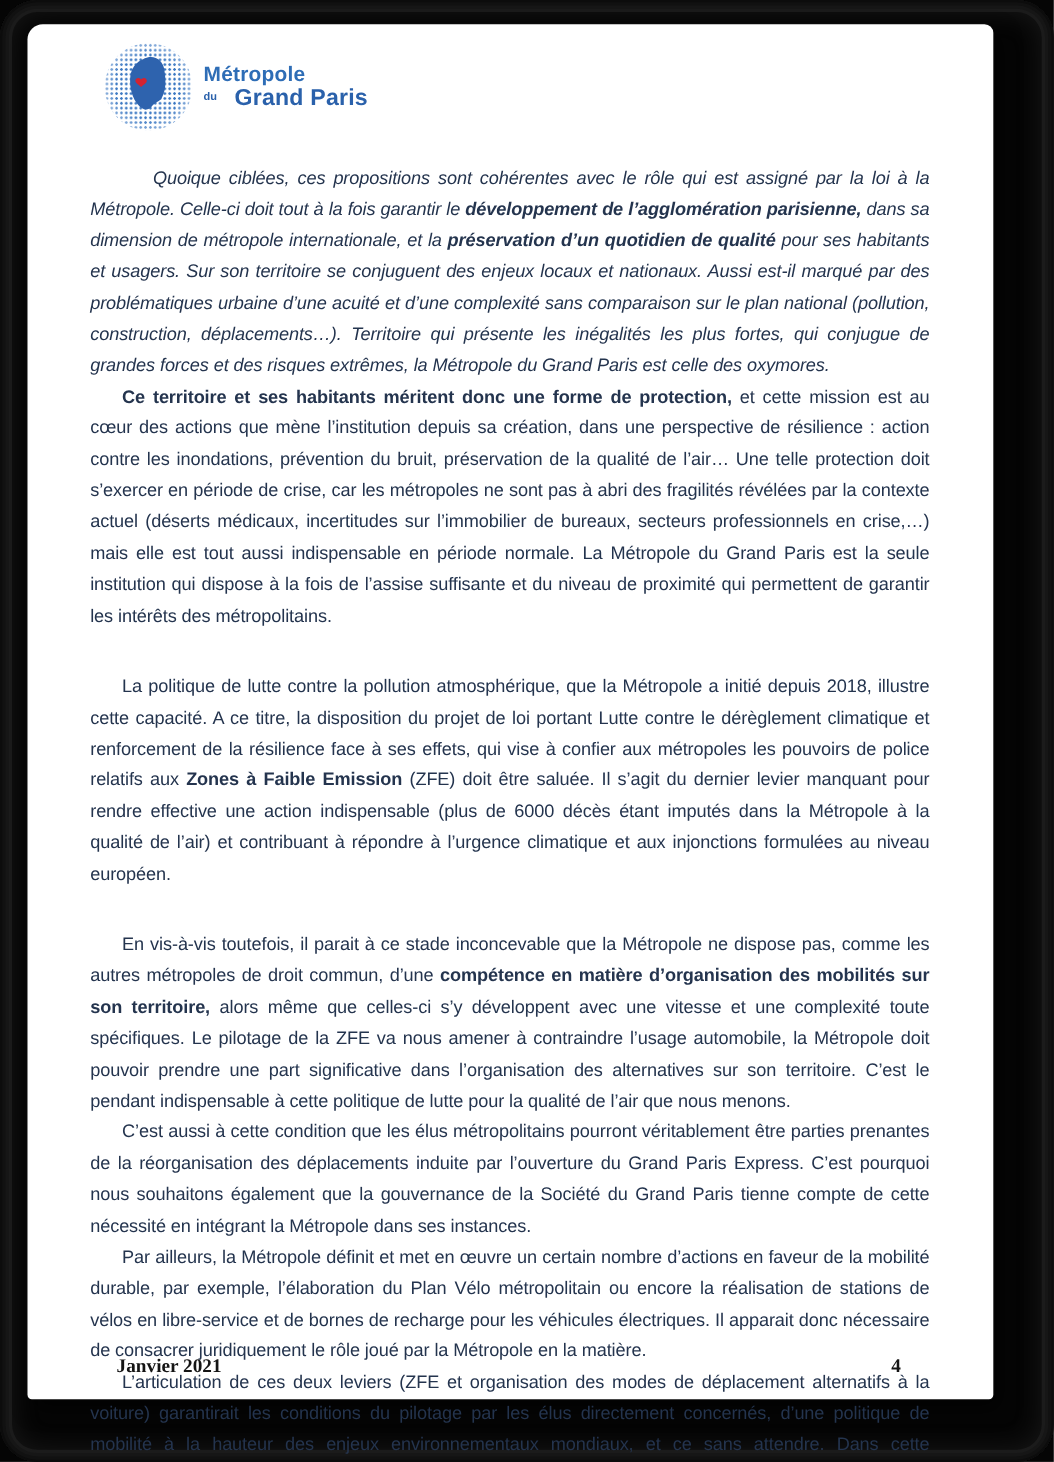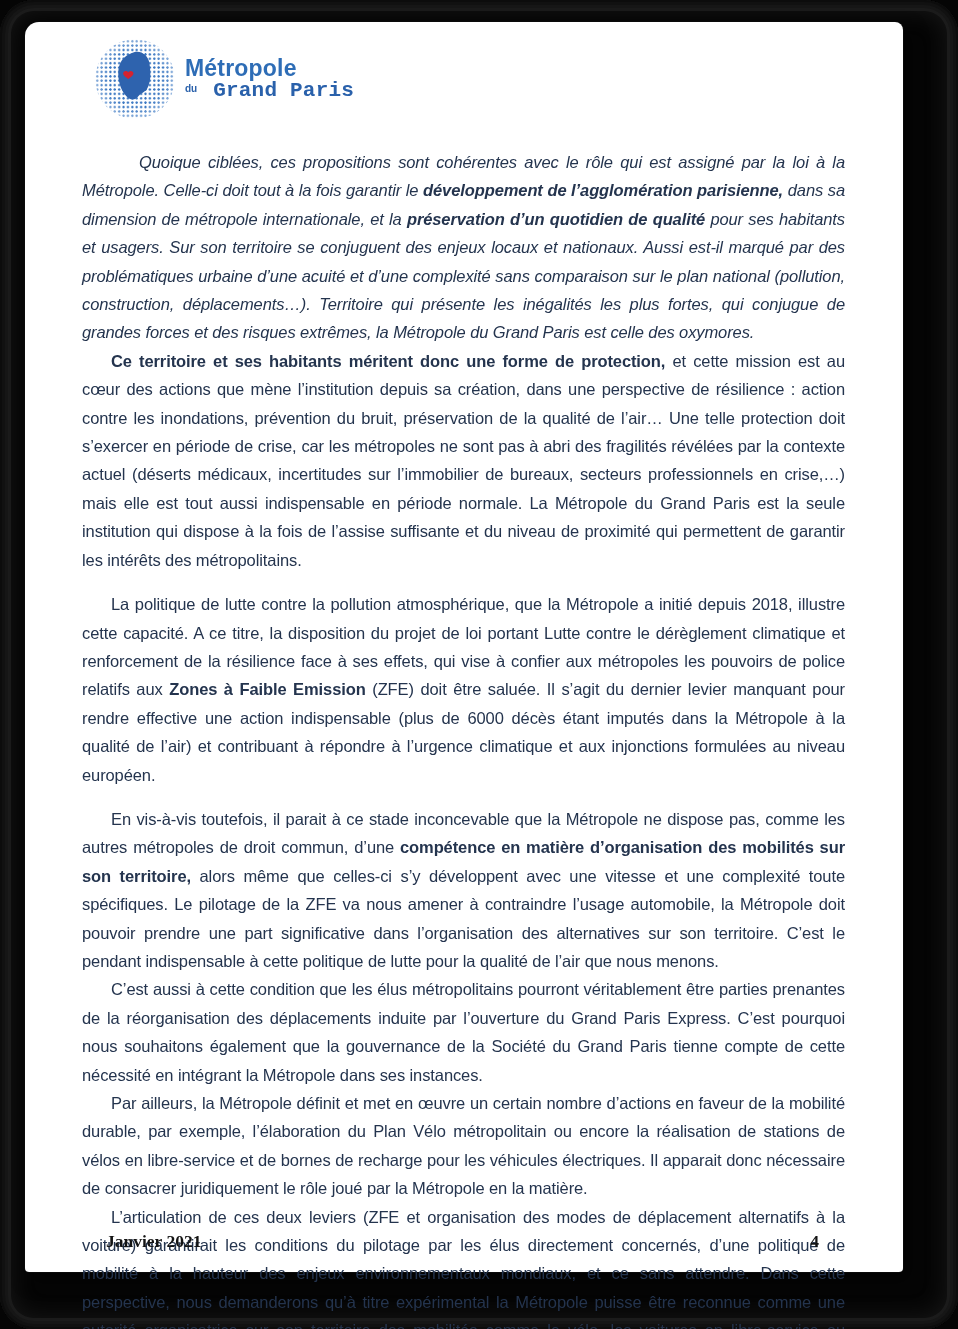--- a/index.html
+++ b/index.html
@@ -39,47 +39,46 @@
   .dot-halo {
     position: absolute; inset: 0; border-radius: 50%;
     background-image: radial-gradient(circle, var(--logo-dot, #3a77c2) 1px, rgba(58,119,194,0) 1.35px);
     background-size: 4.4px 4.4px;
     -webkit-mask-image: radial-gradient(circle, #000 52%, rgba(0,0,0,0.55) 72%, transparent 96%);
             mask-image: radial-gradient(circle, #000 52%, rgba(0,0,0,0.55) 72%, transparent 96%);
   }
   .blob-svg { position: absolute; left: 9px; top: 7px; }
   .logo-text { line-height: 1.02; white-space: nowrap; }
   .logo-line1 {
-    font-weight: bold; font-size: 23px; letter-spacing: 0.2px;
+    font-weight: bold; font-size: 19px; letter-spacing: 0.2px;
     color: var(--logo-blue, #2e6db6);
   }
   .logo-line2 { display: flex; align-items: baseline; }
   .logo-du {
     font-weight: bold; font-size: 10px;
     color: var(--logo-blue2, #2a61ab);
     margin-right: 16px; position: relative; top: -4px;
   }
   .logo-line2 .name2 {
     font-weight: bold; font-size: 21px; letter-spacing: 0.2px;
     color: var(--logo-blue2, #2a61ab);
-    font-family: Liberation Mono, monospace;
   }
   
   .doc-body {
     margin: 26px 58px 0 57px;
     color: var(--text-color, #24344e);
     font-size: 16.5px;
     line-height: 28.4px;
     text-align: justify;
     letter-spacing: -0.1px;
   }
   .doc-body p { margin: 0; }
   .doc-body p.indent    { text-indent: 29px; }
   .doc-body p.indent-lg { text-indent: 57px; font-style: italic; }
-  .doc-body p.space-before { margin-top: 16px; }
+  .doc-body p.space-before { margin-top: 36px; }
   .doc-body .b { font-weight: bold; }
   
   .footer {
     position: absolute;
     left: 81px; right: 84px; bottom: 20px;
     display: flex; justify-content: space-between; align-items: baseline;
     font-family: "Liberation Serif", "DejaVu Serif", serif;
     font-weight: bold; font-size: 17.5px;
     color: #141414;
   }

